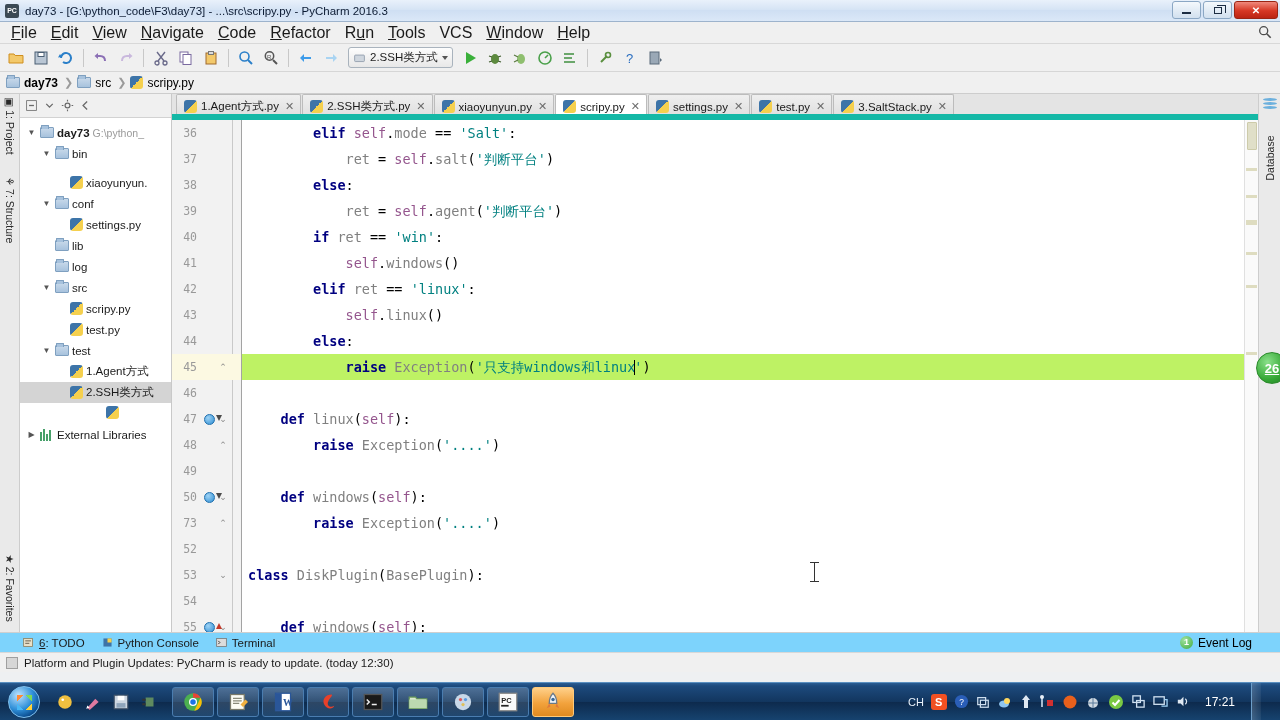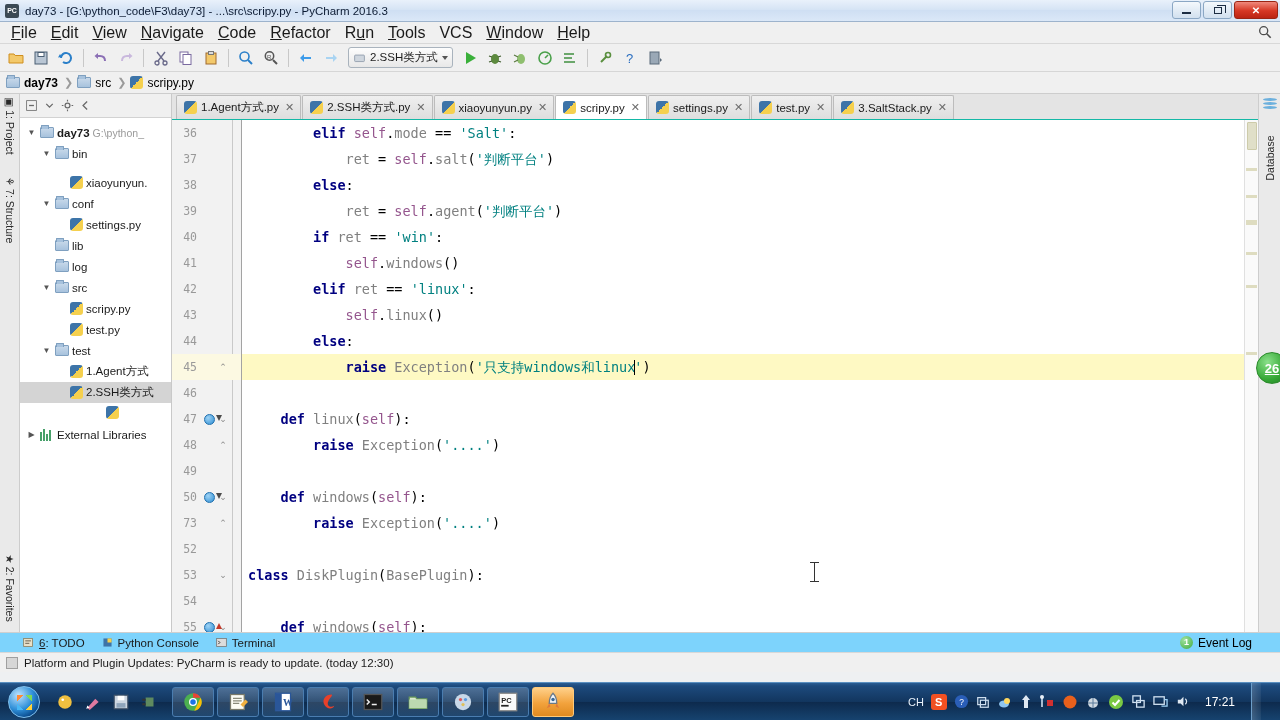--- a/index.html
+++ b/index.html
@@ -132,22 +132,22 @@
     border-radius: 3px;
   }
   .libicon { width: 14px; height: 12px; flex:none; display:flex; gap:1px; align-items:flex-end; }
   .libicon i { display:block; width:2px; background:#47a06a; }
   .tlabel { color: #1a1a1a; overflow: hidden; text-overflow: clip; }
   .tpath { color: #9a9a9a; font-size: 10.5px; }
 
   
   .editor-col { flex: 1; display: flex; flex-direction: column; min-width: 0; }
   .tabbar {
-    height: 26px; background: #e4e4e4; border-bottom: 1px solid #14b8a6;
-    display: flex; align-items: flex-end; padding-left: 4px; overflow: hidden;
+    height: 26px; background: #e4e4e4; border-bottom: 6px solid #14b8a6;
+    display: flex; padding-left: 4px; overflow: hidden;
   }
   .tab {
     height: 24px; display: flex; align-items: center; gap: 4px;
     padding: 0 6px 0 7px; font-size: 11.5px; color: #1a1a1a;
     border: 1px solid #bcbcbc; border-bottom: none;
     background: linear-gradient(to bottom,#efefef,#dedede);
     border-radius: 2px 2px 0 0; margin-right: 1px; white-space: nowrap;
   }
   .tab.active { background: #fff; }
   .tabx { color: #6c6c6c; font-size: 11px; margin-left: 2px; }
@@ -182,21 +182,21 @@
   }
   .foldline { position: absolute; left: 60px; width: 1px; background: #c9c9c9; }
 
   .code {
     flex: 1; position: relative; overflow: hidden;
     font-family: "DejaVu Sans Mono", monospace; font-size: 13.5px;
   }
   .cline {
     height: 26px; line-height: 26px; white-space: pre; padding-left: 6px;
   }
-  .cline.hl { background: #fef9c3; }
+  .cline.hl { background: #bef264; }
   .kw { color: #000080; font-weight: bold; }
   .self { color: #94558d; }
   .dim { color: #808080; }
   .str { color: #008080; }
   .cn { color: #000; }
   .cursor {
     display: inline-block; width: 1px; height: 15px; background: #000;
     vertical-align: -3px; margin: 0 -1px;
   }
   .mouse-caret {

